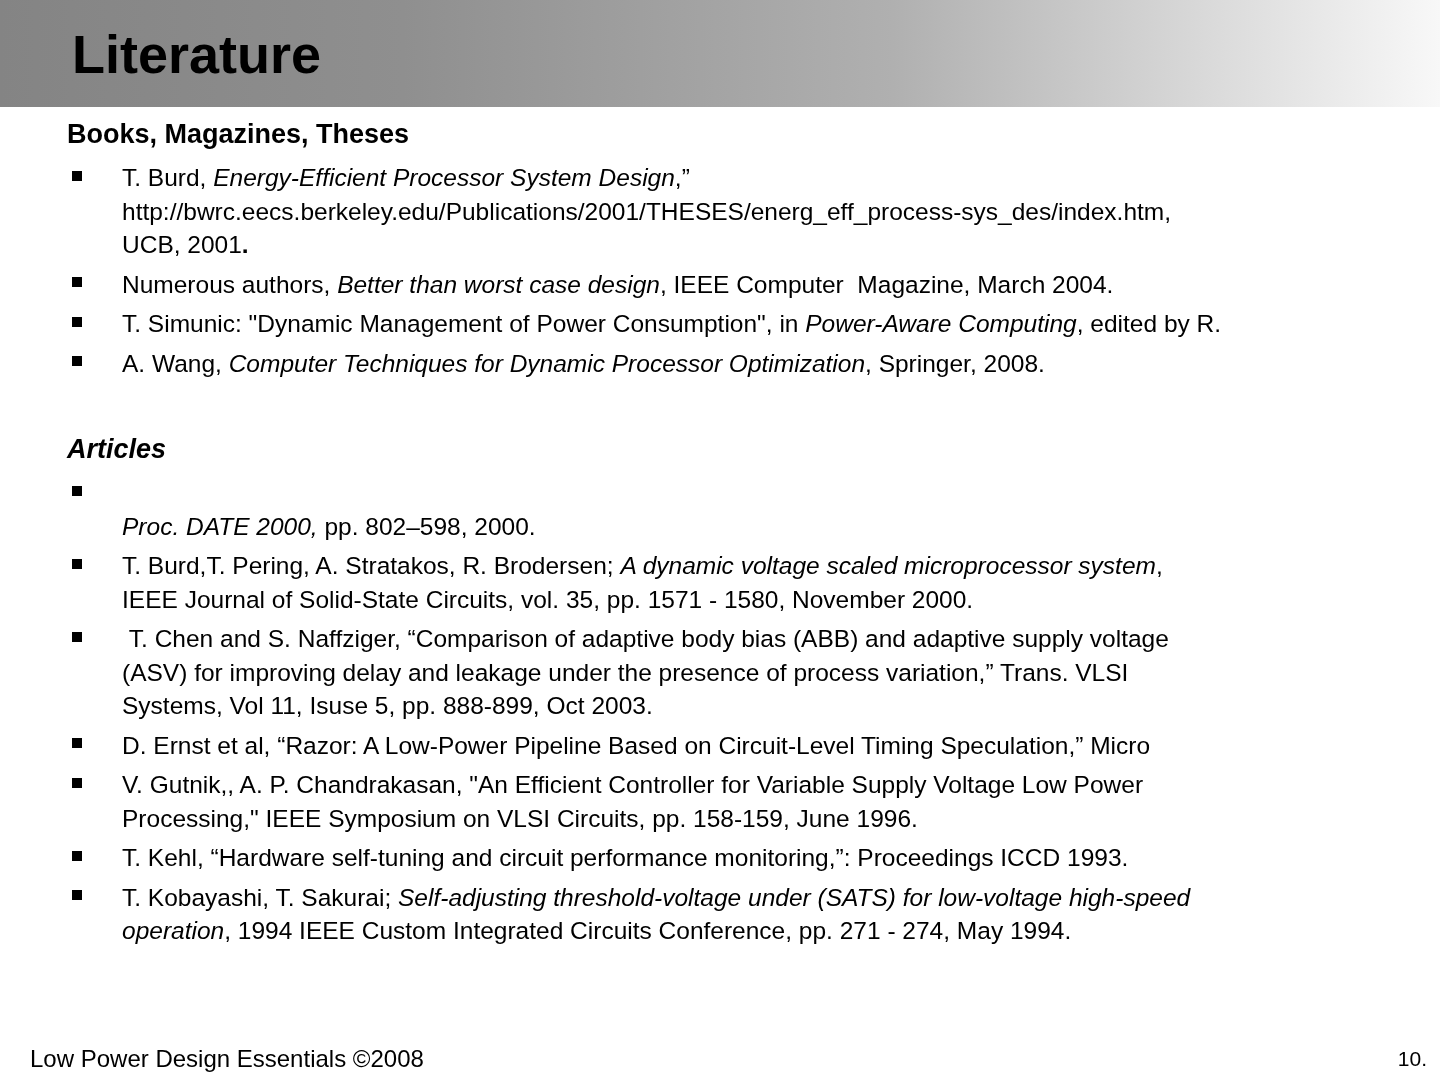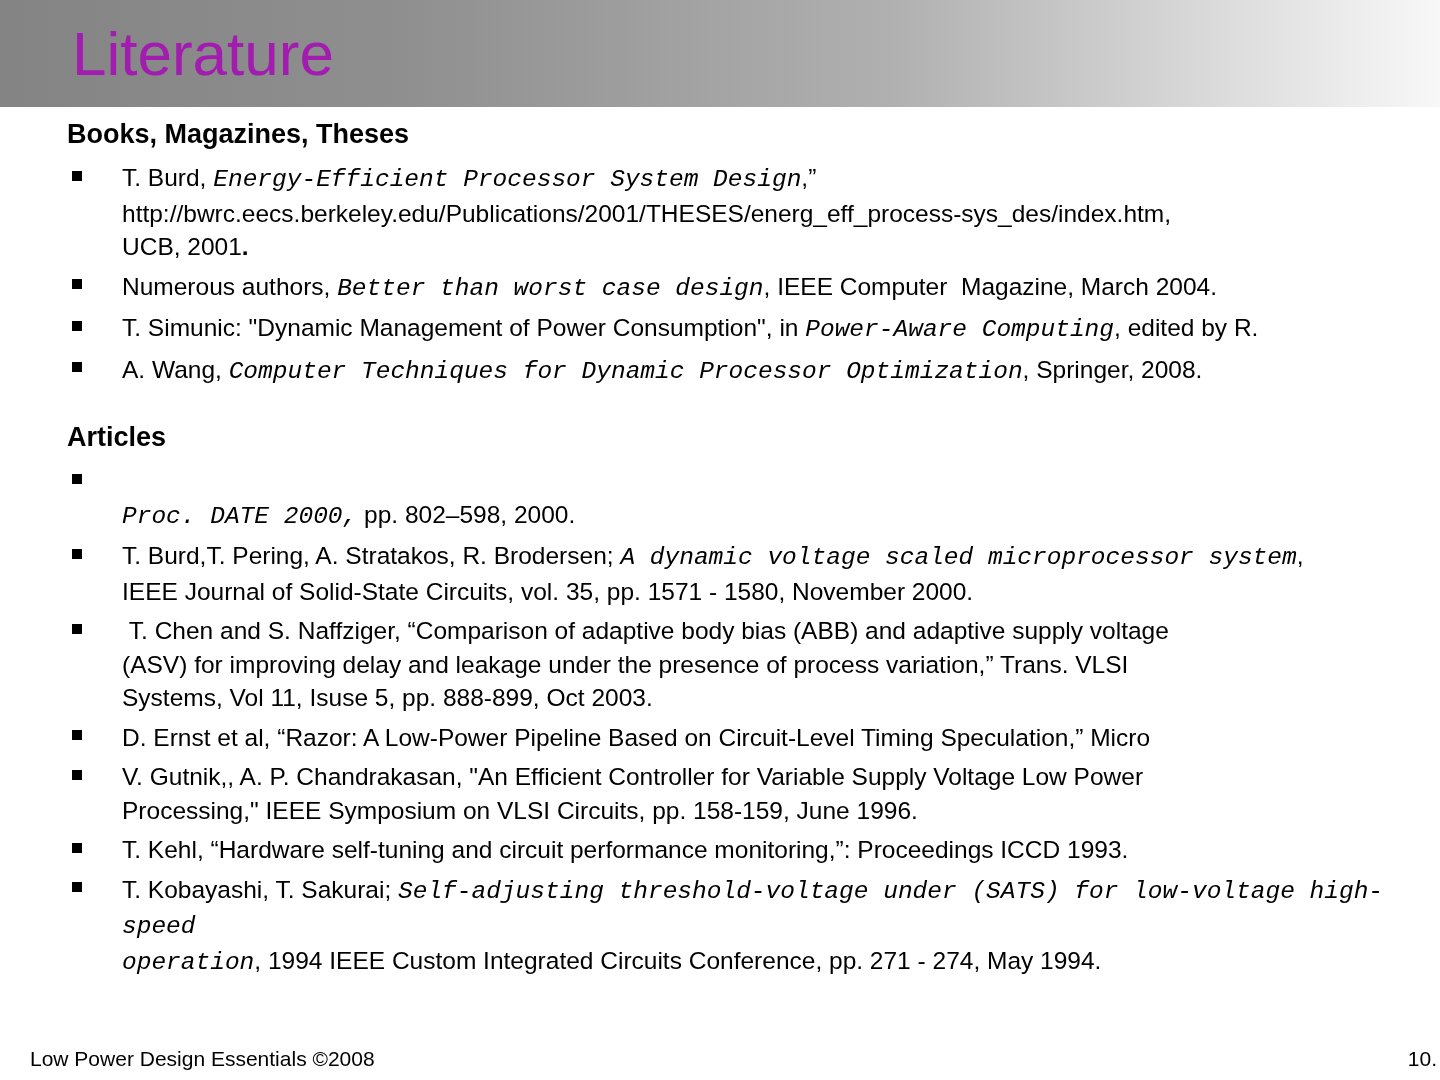--- a/index.html
+++ b/index.html
@@ -7,42 +7,42 @@
     width:1440px;height:1080px;position:relative;overflow:hidden;
     background:var(--bg,#fff);color:var(--fg,#000);
     font-family:"Liberation Sans",sans-serif;
   }
   .slide-header{
     height:107px;width:100%;
     background:linear-gradient(to right,var(--grad-a,#848484) 0%,#8f8f8f 28%,#b0b0b0 62%,var(--grad-b,#f8f8f8) 100%);
   }
   .slide-title{
     position:absolute;top:6px;left:72px;
-    font-size:62px;line-height:96px;font-weight:400;color:#a21caf;
+    font-size:54px;line-height:96px;font-weight:700;color:#000000;
   }
   .slide-body{padding:0 40px 0 67px;}
   .section-heading{
     font-size:27px;line-height:34px;font-weight:bold;margin:10px 0 0 0;
   }
-  .section:not(:first-child) .section-heading{margin-top:32px;}
+  .section:not(:first-child) .section-heading{margin-top:52px;font-style:italic;}
   .reference-list{list-style:none;margin:10px 0 0 0;padding:0;}
   .reference-item{
     position:relative;padding-left:55px;margin:0 0 6px 0;
     font-size:24.5px;line-height:33.5px;white-space:pre-wrap;
   }
   .bullet{
     position:absolute;left:5px;top:9.5px;width:10px;height:10px;background:#000;
   }
-  .it{font-style:italic;font-family:Liberation Mono, monospace;}
+  .it{font-style:italic;}
   .bd{font-weight:bold;}
   .footer-left{
-    position:absolute;left:30px;bottom:9px;font-size:21px;line-height:24px;
+    position:absolute;left:30px;bottom:9px;font-size:24px;line-height:24px;
   }
   .footer-right{
-    position:absolute;right:3px;bottom:9px;font-size:21px;line-height:24px;margin-left:20px;
+    position:absolute;right:13px;bottom:9px;font-size:21px;line-height:24px;margin-left:20px;
   }
 </style>
 </head>
 <body style="--bg: #ffffff; --fg: #000000; --grad-a: #848484; --grad-b: #f8f8f8;">
 
 <div class="slide-header"></div>
 <div class="slide-title">Literature</div>
 
 <div class="slide-body">
   <section class="section">

